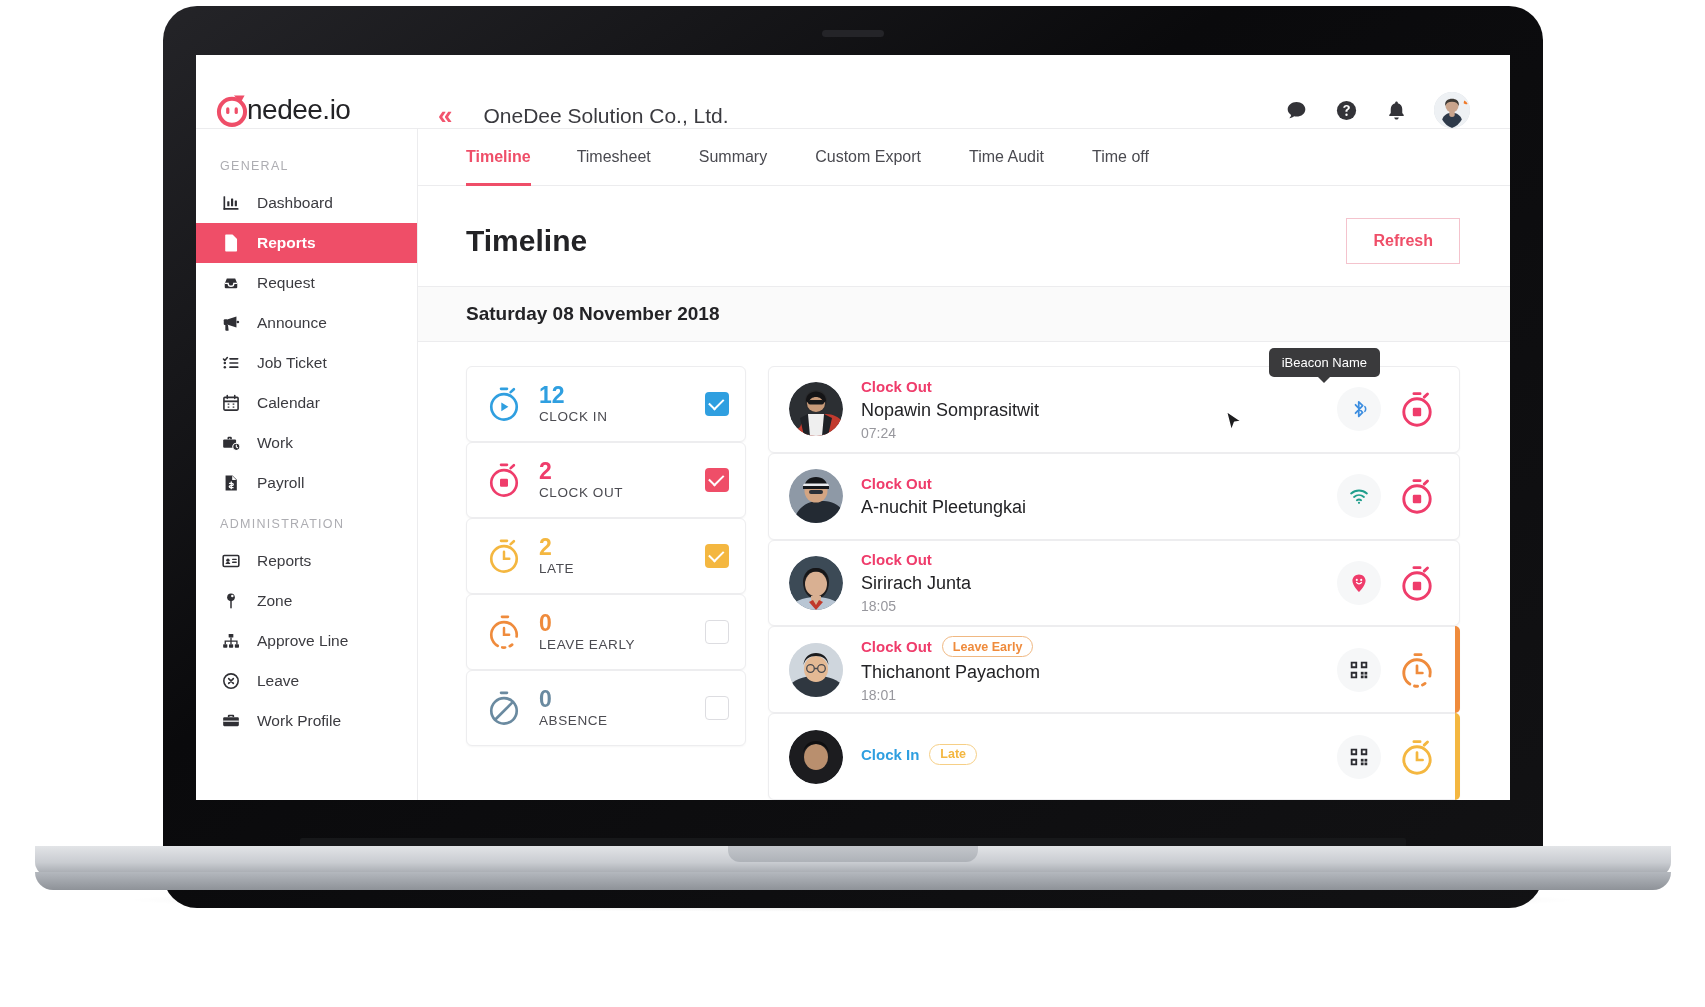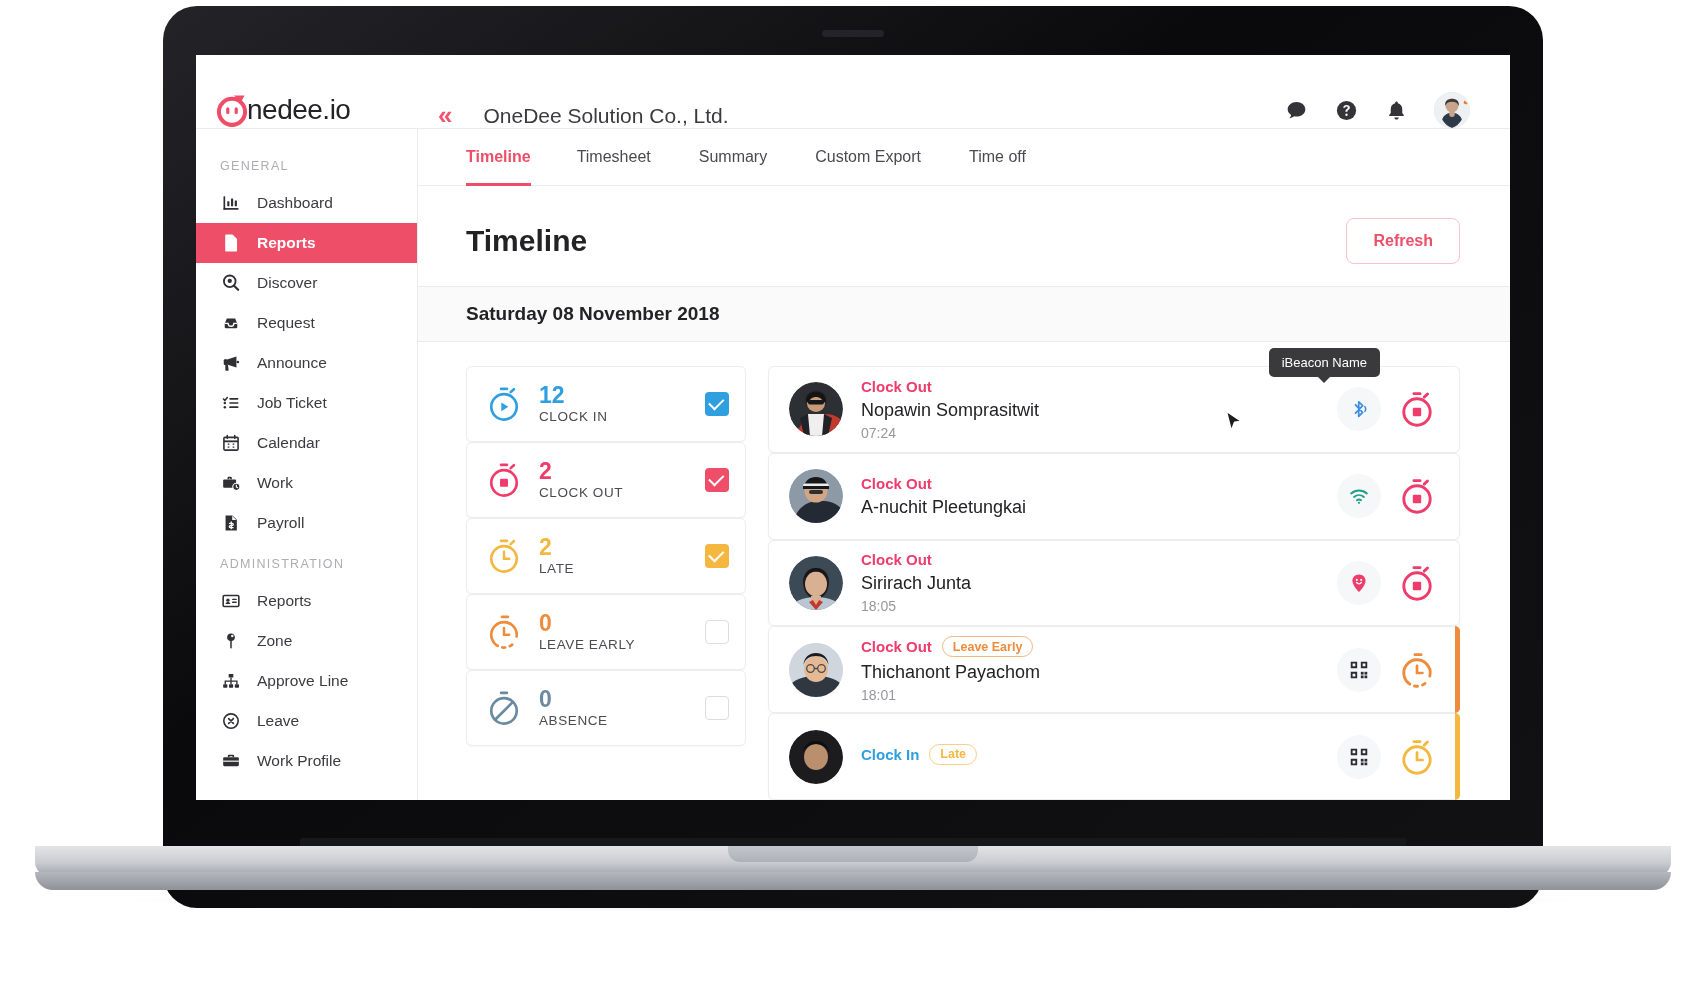--- a/index.html
+++ b/index.html
@@ -108,21 +108,21 @@
   .tab.active { color: #ef4e68; font-weight: bold; }
   .tab.active::after {
     content:""; position:absolute; left:0; right:22px; bottom:0; height:3px; background:#ef4e68;
   }
   .page-head {
     display:flex; align-items:center; padding: 32px 50px 22px 48px;
   }
   .page-title { font-size: 30px; font-weight: bold; color: #232326; }
   .refresh-btn {
     margin-left:auto; border: 1.5px solid #f4c3cd; color: #ef4e68; background: #fff;
-    border-radius: 8px; padding: 13px 26px; font-size: 16px; font-weight: bold; cursor: pointer;
+    border-radius: 0; padding: 13px 26px; font-size: 16px; font-weight: bold; cursor: pointer;
   }
   .date-bar {
     border-top:1px solid #ececee; border-bottom:1px solid #ececee; background:#fafafa;
     padding: 16px 48px; font-size: 19px; font-weight: bold; color:#232326;
   }
   .content { flex: 1 1 auto; display: flex; gap: 22px; padding: 24px 50px 0 48px; min-height:0; overflow:hidden; }
 
   
   .stats-col { width: 280px; flex: 0 0 280px; display: flex; flex-direction: column; gap: 0; }
   .stat-card {
@@ -260,30 +260,20 @@
           <span class="si-icon">
             <svg viewBox="0 0 24 24" width="20" height="20" fill="none" stroke="#fff" stroke-width="1.9">
               <path d="M6 2.8h7.5L18.3 7.6v13.6H6z" stroke-linejoin="round"></path>
               <path d="M13.2 3v5h5"></path>
               <path d="M8.8 12.2h6.3M8.8 15.2h6.3M8.8 18h4"></path>
             </svg>
           </span>
           <span>Reports</span>
         </div>
 
-        <div class="side-item">
-          <span class="si-icon">
-            <svg viewBox="0 0 24 24" width="20" height="20">
-              <circle cx="10.5" cy="10" r="7" fill="none" stroke="#2f2f34" stroke-width="2.2"></circle>
-              <circle cx="10.5" cy="9.4" r="2.6" fill="#2f2f34"></circle>
-              <path d="M15.6 15.2l5 5" stroke="#2f2f34" stroke-width="2.6" stroke-linecap="round"></path>
-            </svg>
-          </span>
-          <span>Discover</span>
-        </div>
 
         <div class="side-item">
           <span class="si-icon">
             <svg viewBox="0 0 24 24" width="20" height="20" fill="#2f2f34">
               <path d="M4.5 12.5L7 6.5h10l2.5 6v4.6a1.3 1.3 0 01-1.3 1.3H5.8a1.3 1.3 0 01-1.3-1.3v-4.6z"></path>
               <path d="M4.5 12.5h4.1a3.4 3.4 0 006.8 0h4.1" fill="none" stroke="#fff" stroke-width="1.6"></path>
             </svg>
           </span>
           <span>Request</span>
         </div>
@@ -409,20 +399,21 @@
         </div>
       </nav>
 
       <main class="main">
 
         <div class="tabs">
           <div class="tab active">Timeline</div>
           <div class="tab">Timesheet</div>
           <div class="tab">Summary</div>
           <div class="tab">Custom Export</div>
+          <div class="tab">Time Audit</div>
           <div class="tab">Time off</div>
         </div>
 
         <div class="page-head">
           <div class="page-title">Timeline</div>
           <button class="refresh-btn">Refresh</button>
         </div>
 
         <div class="date-bar">Saturday 08 November 2018</div>
 

